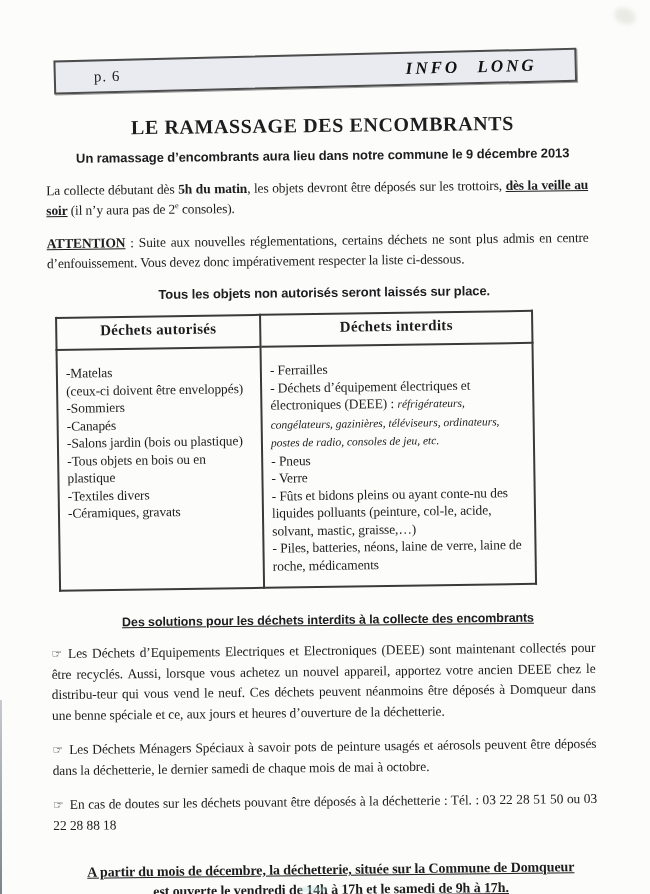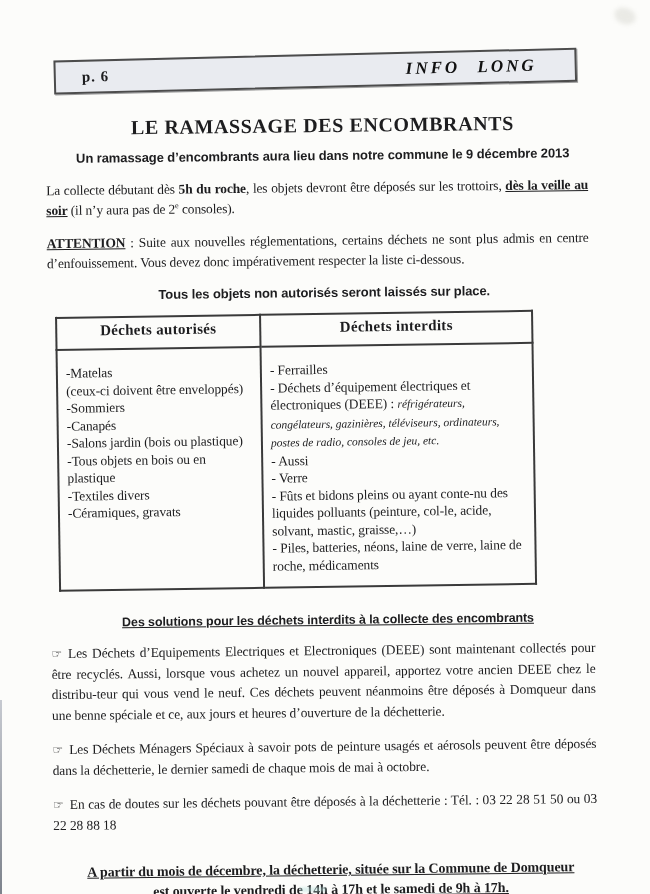--- a/index.html
+++ b/index.html
@@ -18,21 +18,21 @@
   .smudge-bc{position:absolute;left:300px;bottom:2px;width:26px;height:5px;background:#bfe4e0;opacity:.45;filter:blur(1px);}
 
   
   .header-bar{
     margin:54px 0 0 57px;width:523px;height:34px;box-sizing:border-box;
     border:2px solid #4c4c4c;background:#e9ebf0;
     display:flex;align-items:center;justify-content:space-between;
     padding:0 38px 0 26px;transform:rotate(-0.75deg);
     box-shadow:1px 1px 0 #9a9a9a;
   }
-  .page-num{font-weight:bold;font-size:15px;letter-spacing:1px;}
+  .page-num{font-weight:normal;font-size:15px;letter-spacing:1px;margin-left:12px;}
   .masthead{font-weight:bold;font-style:italic;font-size:17px;letter-spacing:3px;word-spacing:10px;color:#111;}
 
   .title{margin-top:26px;text-align:center;font-size:20px;font-weight:bold;letter-spacing:.6px;}
   .subtitle{margin-top:11px;text-align:center;
     font-family:"Liberation Sans","DejaVu Sans",sans-serif;
     font-size:13px;font-weight:bold;letter-spacing:-.1px;}
 
   .bodytext{margin:15px 60px 0 48px;font-size:13.5px;line-height:19.5px;
     text-align:justify;letter-spacing:-.15px;}
   .bodytext + .bodytext{margin-top:14px;}
@@ -76,21 +76,21 @@
 
   <div class="header-bar">
     <span class="page-num">p. 6</span>
     <span class="masthead">INFO LONG</span>
   </div>
 
   <div class="title">LE RAMASSAGE DES ENCOMBRANTS</div>
 
   <div class="subtitle">Un ramassage d’encombrants aura lieu dans notre commune le 9 décembre 2013</div>
 
-  <p class="bodytext"><span>La collecte débutant dès </span><span class="b">5h du roche</span><span>, les objets devront être déposés sur les trottoirs, </span><span class="b u">dès la veille au soir</span><span> (il n’y aura pas de 2</span><sup>e</sup><span> consoles).</span></p>
+  <p class="bodytext"><span>La collecte débutant dès </span><span class="b">5h du matin</span><span>, les objets devront être déposés sur les trottoirs, </span><span class="b u">dès la veille au soir</span><span> (il n’y aura pas de 2</span><sup>e</sup><span> consoles).</span></p>
 
   <p class="bodytext"><span class="b u">ATTENTION</span><span> : Suite aux nouvelles réglementations, certains déchets ne sont plus admis en centre d’enfouissement. Vous devez donc impérativement respecter la liste ci-dessous.</span></p>
 
   <div class="notice">Tous les objets non autorisés seront laissés sur place.</div>
 
   <table class="wtable">
     <tbody>
         <tr>
       <th class="col-aut">Déchets autorisés</th>
       <th>Déchets interdits</th>
@@ -105,21 +105,21 @@
               <div class="tline">-Salons jardin (bois ou plastique)</div>
               <div class="tline">-Tous objets en bois ou en plastique</div>
               <div class="tline">-Textiles divers</div>
               <div class="tline">-Céramiques, gravats</div>
             </div>
       </td>
       <td>
         <div>
               <div class="tpara"><span>- Ferrailles</span></div>
               <div class="tpara"><span>- Déchets d’équipement électriques et électroniques (DEEE) : </span><span class="it">réfrigérateurs, congélateurs, gazinières, téléviseurs, ordinateurs, postes de radio, consoles de jeu, etc.</span></div>
-              <div class="tpara"><span>- Aussi</span></div>
+              <div class="tpara"><span>- Pneus</span></div>
               <div class="tpara"><span>- Verre</span></div>
               <div class="tpara"><span>- Fûts et bidons pleins ou ayant conte-nu des liquides polluants (peinture, col-le, acide, solvant, mastic, graisse,…)</span></div>
               <div class="tpara"><span>- Piles, batteries, néons, laine de verre, laine de roche, médicaments</span></div>
             </div>
       </td>
     </tr>
   </tbody>
     </table>
 
   <div class="sol-head">Des solutions pour les déchets interdits à la collecte des encombrants</div>

